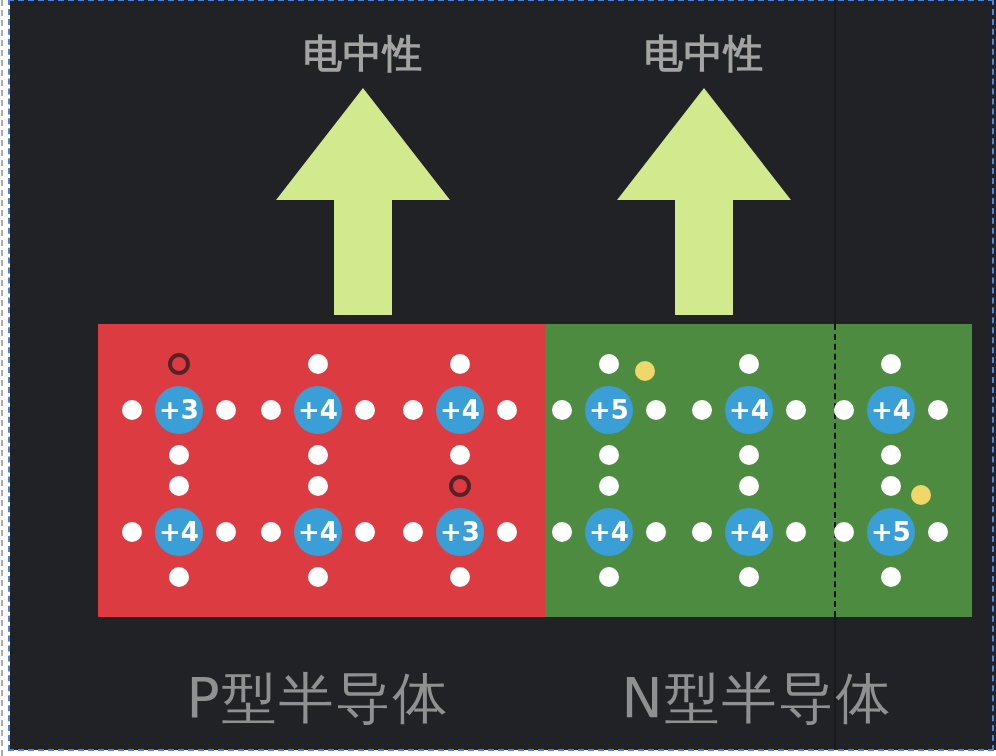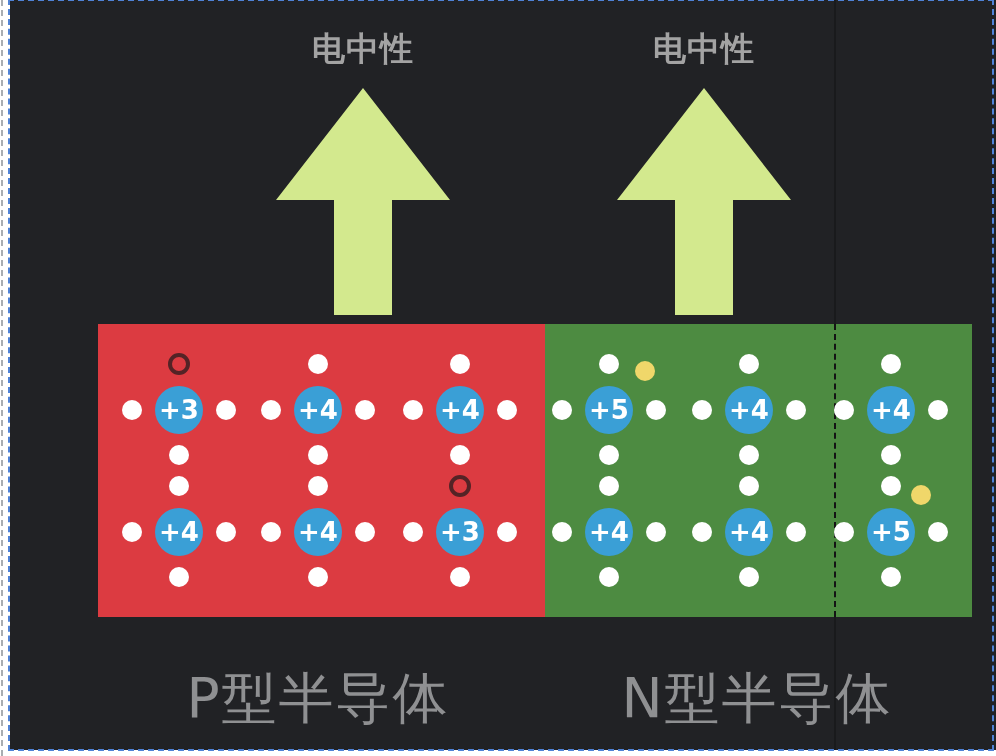--- a/index.html
+++ b/index.html
@@ -12,21 +12,21 @@
   
   .gutter-dash{position:absolute;left:1px;top:0;height:756px;width:0;border-left:2px dashed #a9adb2;}
 
   
   .selection{position:absolute;left:8px;top:-1px;width:986px;height:752px;border:2px dashed var(--sel-dash);background:transparent;pointer-events:auto;box-sizing:border-box;}
 
   
   .seam{position:absolute;top:0;height:750px;width:2px;background:rgba(0,0,0,0.22);}
 
   
-  .neutral-label{position:absolute;top:27px;transform:translateX(-50%);color:var(--neutral-text);font-size:33px;font-weight:600;letter-spacing:1px;white-space:nowrap;}
+  .neutral-label{position:absolute;top:27px;transform:translateX(-50%);color:var(--neutral-text);font-size:39px;font-weight:600;letter-spacing:1px;white-space:nowrap;}
 
   .arrow-svg{position:absolute;top:88px;}
 
   
   .region{position:absolute;top:324px;height:293px;}
   .region-p{left:98px;width:447px;background:var(--p-color);}
   .region-n{left:545px;width:427px;background:var(--n-color);}
 
   
   .n-divider{position:absolute;top:324px;height:293px;width:0;border-left:2px dashed #141414;}

